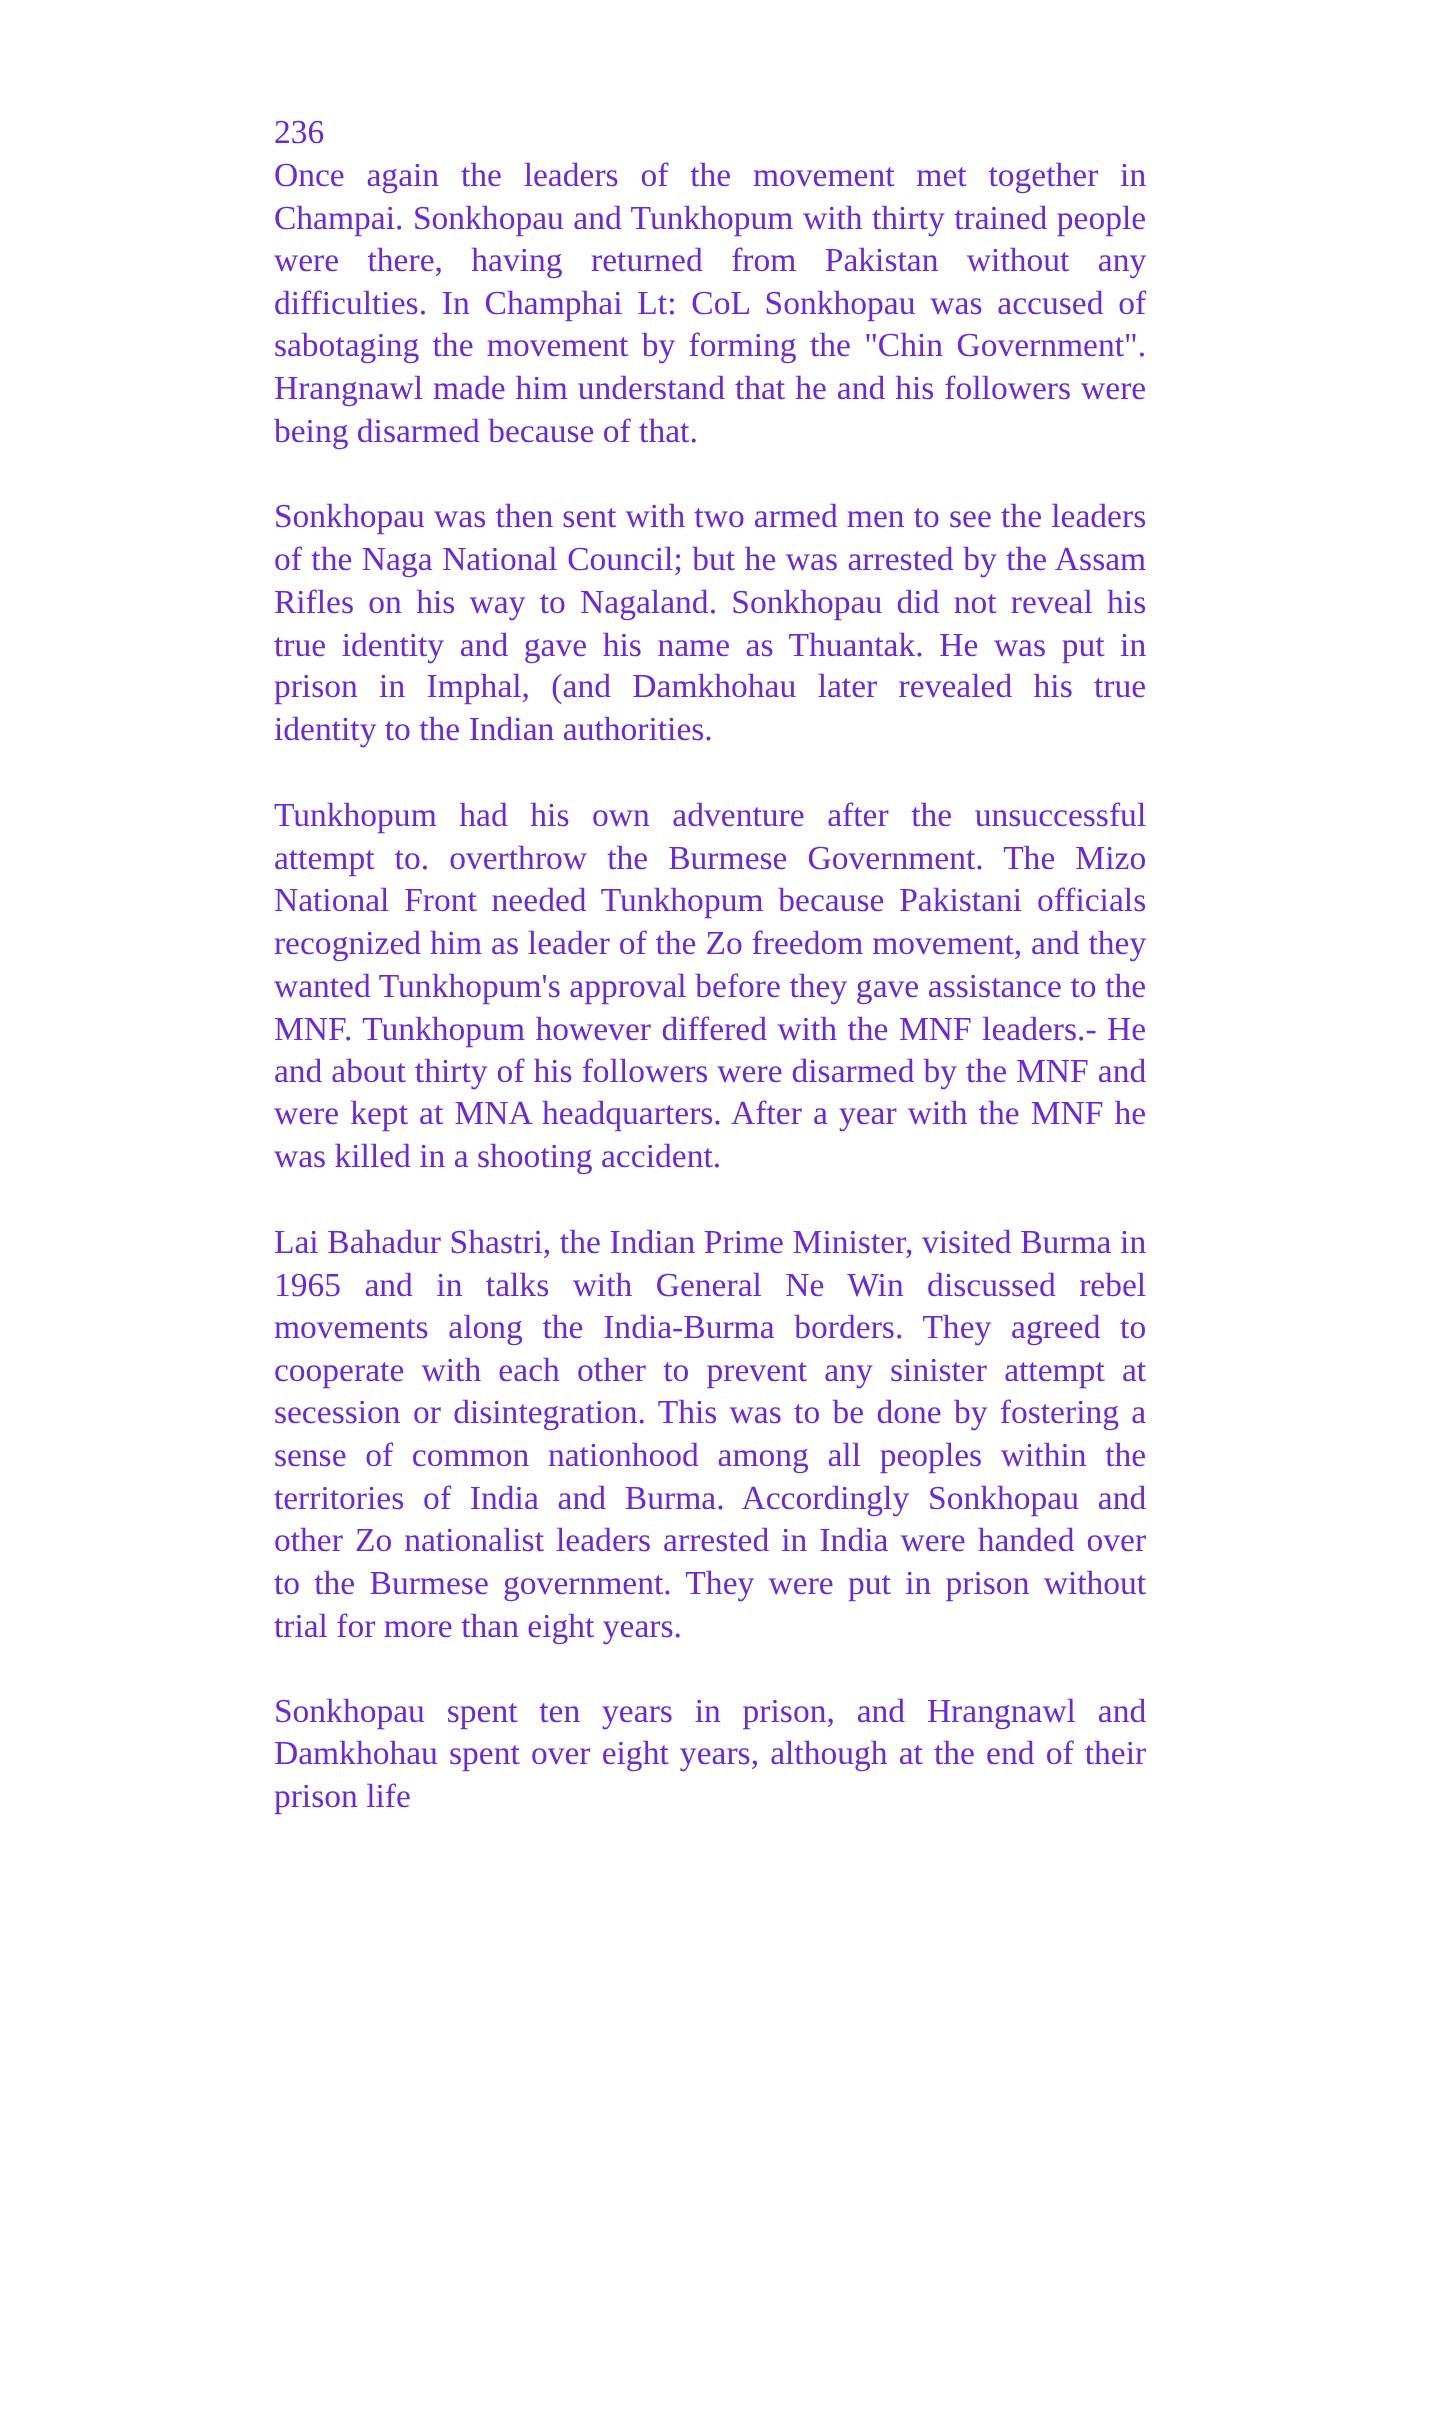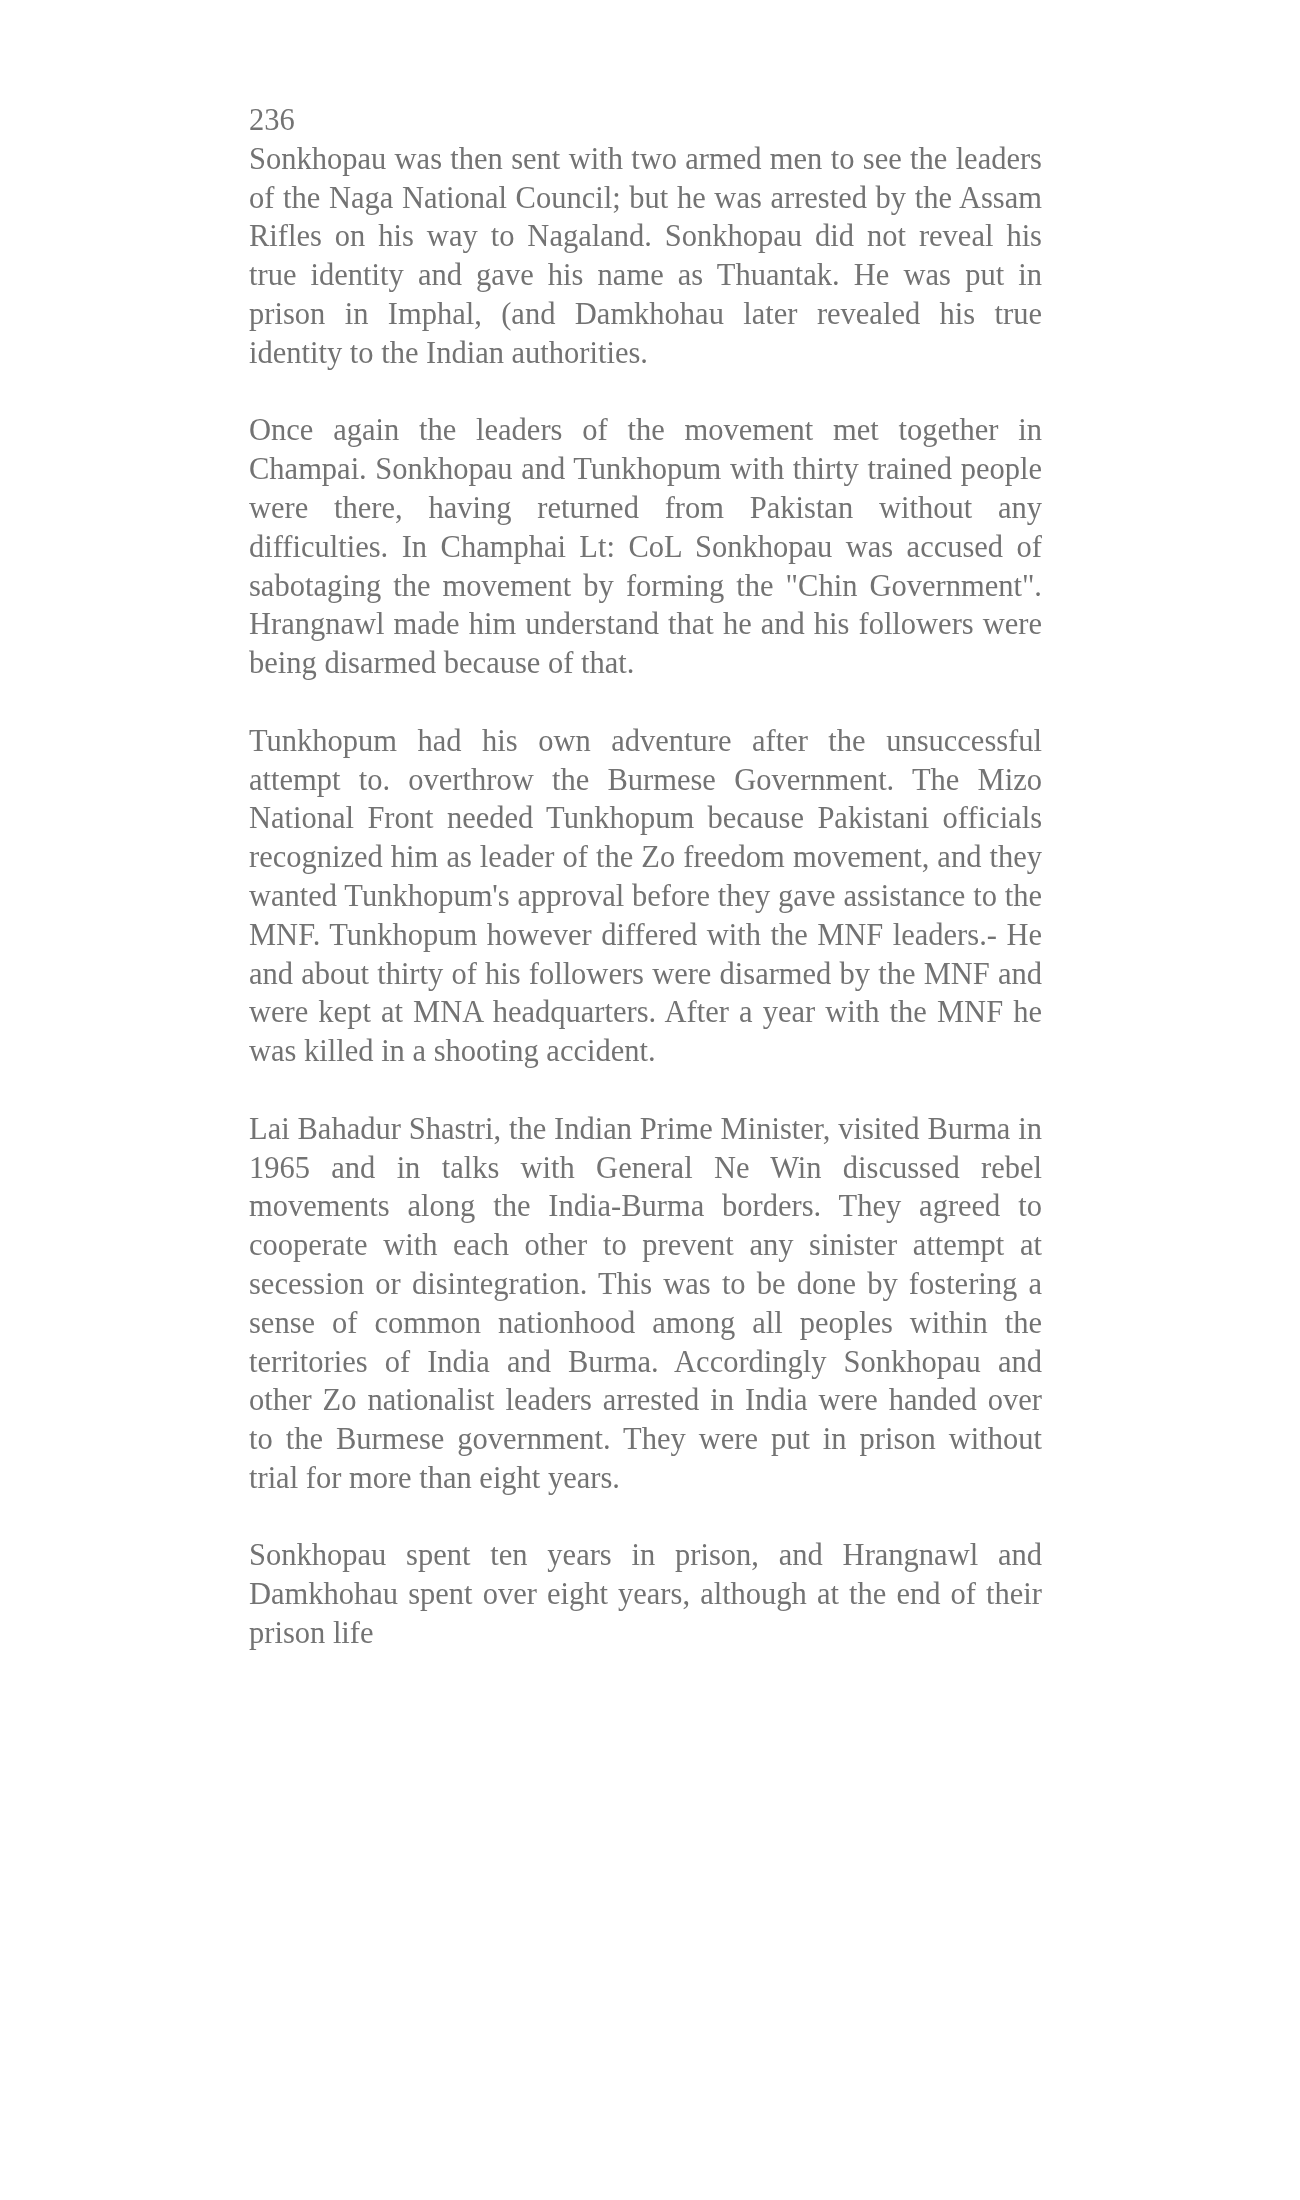--- a/index.html
+++ b/index.html
@@ -5,33 +5,33 @@
   html, body { margin: 0; padding: 0; background: #ffffff; }
   body { width: 1300px; height: 2200px; position: relative; overflow: hidden; }
   .page {
     position: absolute;
     left: 249px;
     top: 101px;
     width: 793px;
     font-family: "Liberation Serif", "DejaVu Serif", serif;
     font-size: 30.5px;
     line-height: 38.8px;
-    color: #737373;
+    color: #6d28d9;
   }
   .page-number { display: block; margin: 0; }
   .para {
     margin: 0 0 38.8px 0;
     text-align: justify;
     text-align-last: left;
   }
   .para:last-child { margin-bottom: 3px; }
 </style>
 </head>
 <body>
 
 <div class="page">
   <span class="page-number">236</span>
+  <p class="para">Once again the leaders of the movement met together in Champai. Sonkhopau and Tunkhopum with thirty trained people were there, having returned from Pakistan without any difficulties. In Champhai Lt: CoL Sonkhopau was accused of sabotaging the movement by forming the "Chin Government". Hrangnawl made him understand that he and his followers were being disarmed because of that.</p>
   <p class="para">Sonkhopau was then sent with two armed men to see the leaders of the Naga National Council; but he was arrested by the Assam Rifles on his way to Nagaland. Sonkhopau did not reveal his true identity and gave his name as Thuantak. He was put in prison in Imphal, (and Damkhohau later revealed his true identity to the Indian authorities.</p>
-  <p class="para">Once again the leaders of the movement met together in Champai. Sonkhopau and Tunkhopum with thirty trained people were there, having returned from Pakistan without any difficulties. In Champhai Lt: CoL Sonkhopau was accused of sabotaging the movement by forming the "Chin Government". Hrangnawl made him understand that he and his followers were being disarmed because of that.</p>
   <p class="para">Tunkhopum had his own adventure after the unsuccessful attempt to. overthrow the Burmese Government. The Mizo National Front needed Tunkhopum because Pakistani officials recognized him as leader of the Zo freedom movement, and they wanted Tunkhopum's approval before they gave assistance to the MNF. Tunkhopum however differed with the MNF leaders.- He and about thirty of his followers were disarmed by the MNF and were kept at MNA headquarters. After a year with the MNF he was killed in a shooting accident.</p>
   <p class="para">Lai Bahadur Shastri, the Indian Prime Minister, visited Burma in 1965 and in talks with General Ne Win discussed rebel movements along the India-Burma borders. They agreed to cooperate with each other to prevent any sinister attempt at secession or disintegration. This was to be done by fostering a sense of common nationhood among all peoples within the territories of India and Burma. Accordingly Sonkhopau and other Zo nationalist leaders arrested in India were handed over to the Burmese government. They were put in prison without trial for more than eight years.</p>
   <p class="para">Sonkhopau spent ten years in prison, and Hrangnawl and Damkhohau spent over eight years, although at the end of their prison life</p>
 </div>
 
 </body></html>

